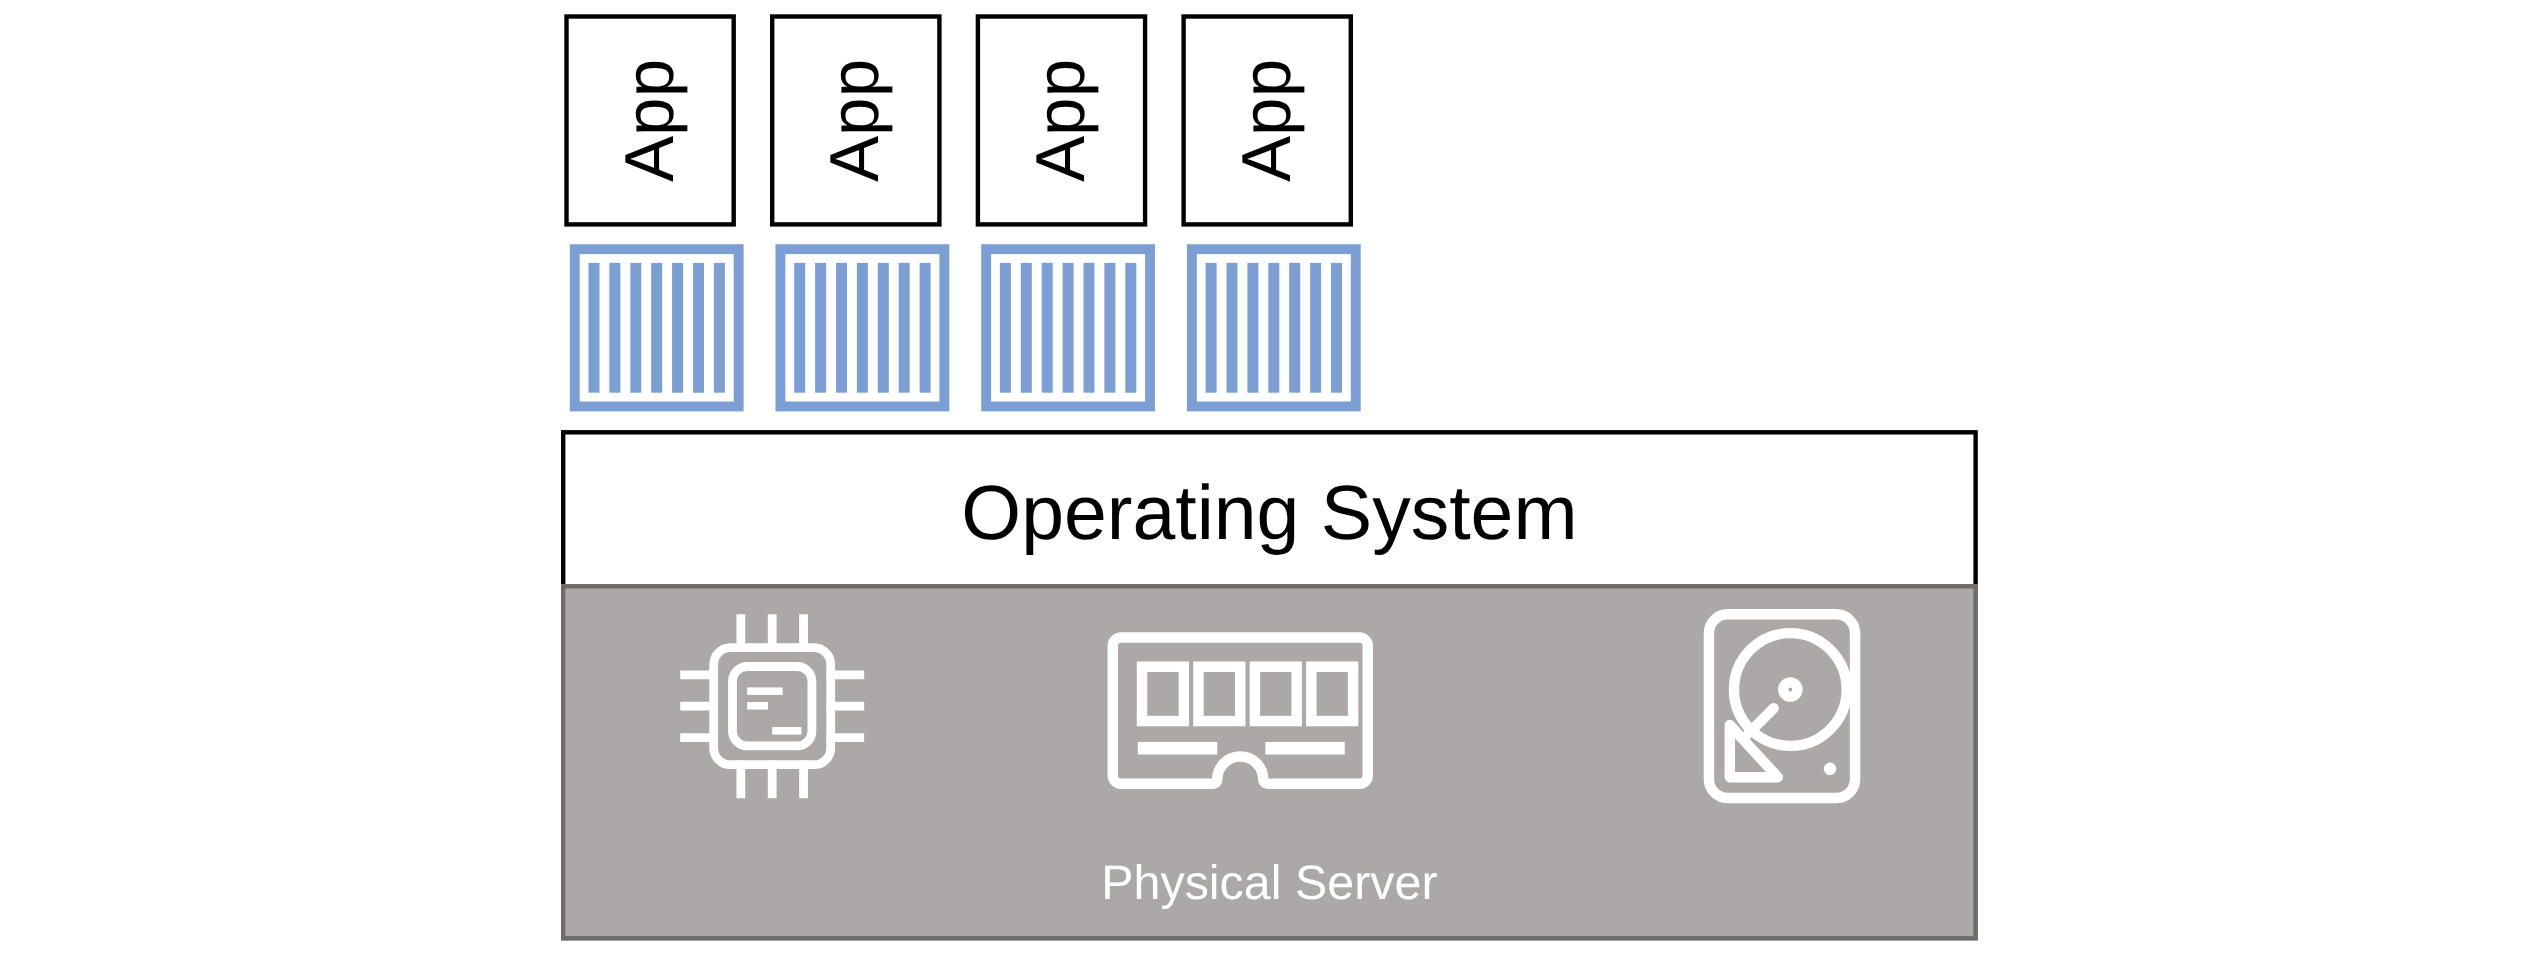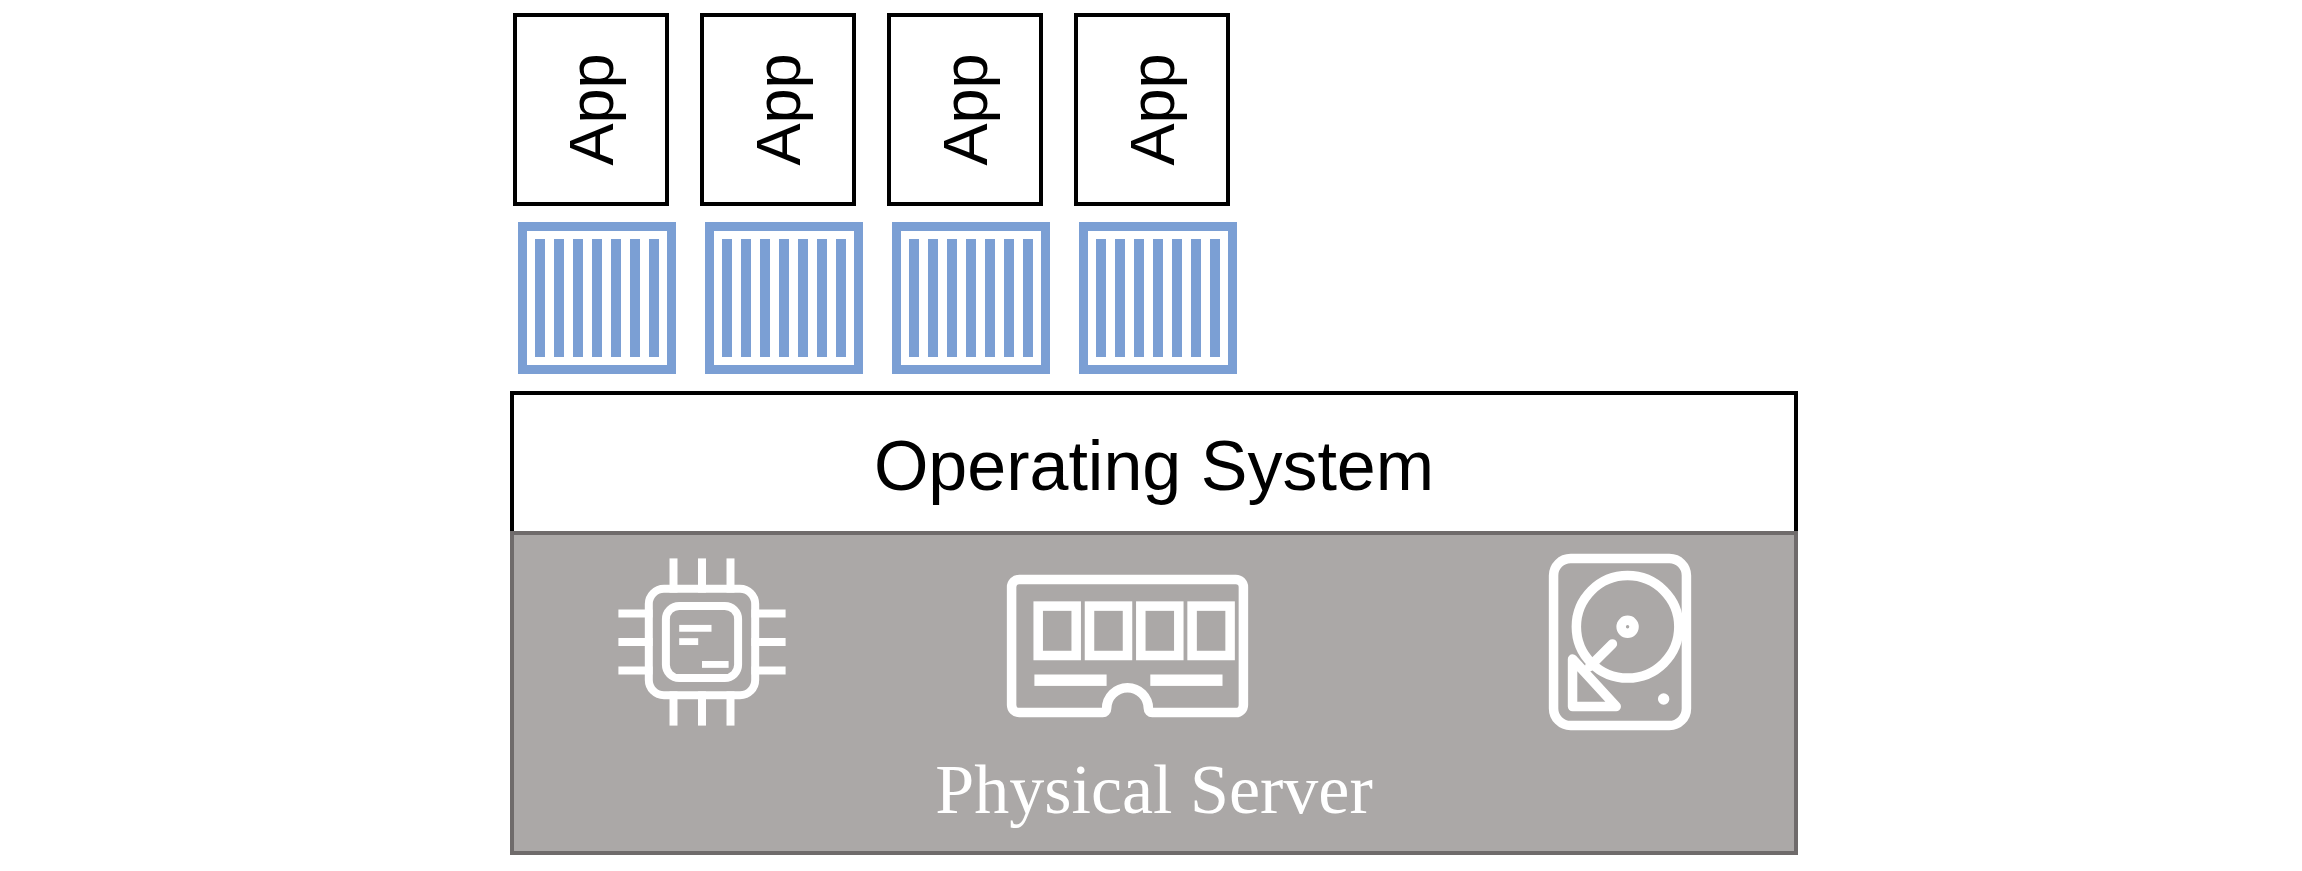--- a/index.html
+++ b/index.html
@@ -87,22 +87,22 @@
     box-sizing: border-box;
     background: #aba8a7;
     border: 4px solid #6f6b6b;
   }
   .server-label {
     position: absolute;
     left: 0;
     right: 0;
     bottom: 26px;
     text-align: center;
-    font-family: Liberation Serif, serif;
-    font-size: 70px;
+    font-family: Liberation Sans, sans-serif;
+    font-size: 44px;
     color: #ffffff;
     line-height: 1;
     white-space: nowrap;
   }
   .hw-icon {
     position: absolute;
   }
   .hw-icon svg {
     display: block;
     width: 100%;

